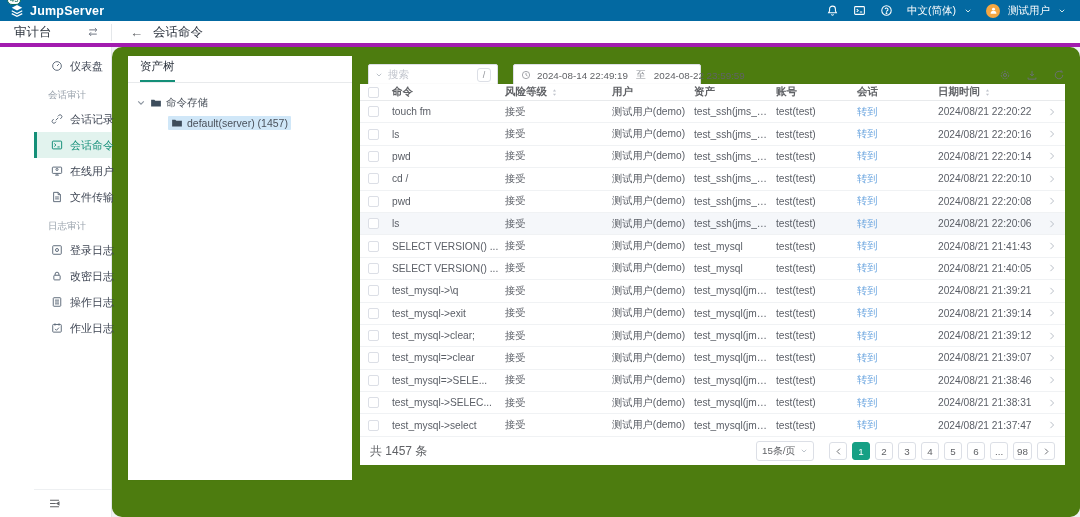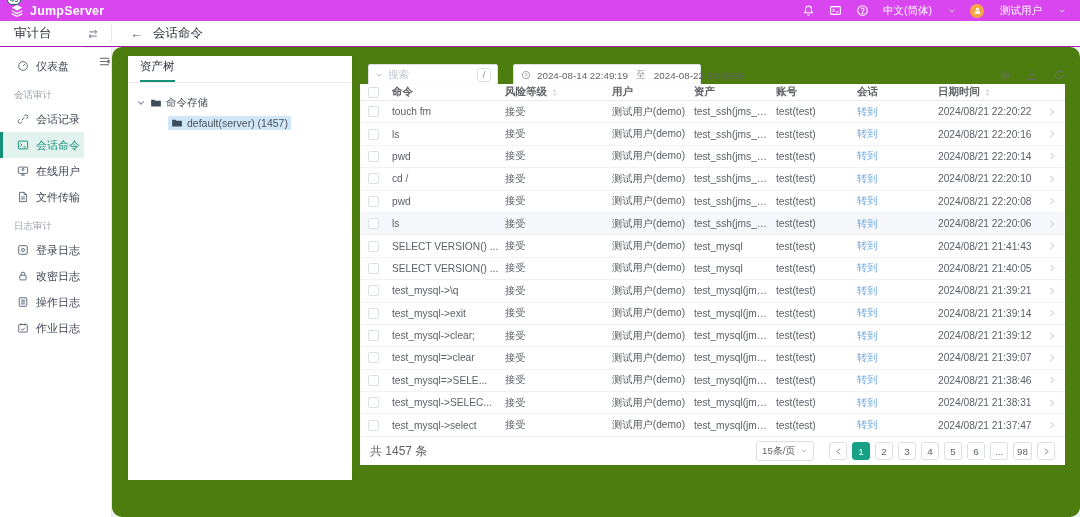--- a/index.html
+++ b/index.html
@@ -4,50 +4,50 @@
 <style>
   * { margin:0; padding:0; box-sizing:border-box; }
   html,body { width:1080px; height:517px; overflow:hidden;
     font-family:"Liberation Sans","DejaVu Sans",sans-serif;
     font-size:11px; color:#5a5e66; background:#f0f2f3; }
   .icon { display:inline-flex; align-items:center; justify-content:center; flex:none; }
   .icon svg { width:100%; height:100%; display:block; }
 
   
   .topbar { position:absolute; top:0; left:0; right:0; height:21px;
-    background:#d946ef; display:flex; align-items:center; color:#fff; z-index:30; }
+    background:#0369a1; display:flex; align-items:center; color:#fff; z-index:30; }
   .brand { display:flex; align-items:center; gap:6px; padding-left:10px; }
   .brand .icon { width:14px; height:14px; color:#fff; }
   .brand-name { font-size:12.5px; font-weight:bold; letter-spacing:.2px; }
   .topbar-right { margin-left:auto; display:flex; align-items:center; gap:14px; padding-right:14px; }
   .tb-icon { width:13px; height:13px; color:#fff; cursor:pointer; position:relative; }
   .bell-wrap { position:relative; }
   .badge { position:absolute; top:-5px; left:7px; background:#fdfdfd; color:#0f6b59;
     border:1px solid #0f6b59; font-size:7.5px; line-height:8px; padding:0 2px;
     border-radius:5px; min-width:12px; text-align:center; }
-  .tb-item { display:flex; align-items:center; gap:16px; font-size:10.5px; cursor:pointer; }
+  .tb-item { display:flex; align-items:center; gap:8px; font-size:10.5px; cursor:pointer; }
   .tb-item .chev { width:8px; height:8px; color:#e8f5f1; }
   .avatar { width:14px; height:14px; border-radius:50%; background:#f5a742;
     display:flex; align-items:center; justify-content:center; overflow:hidden; }
   .avatar .icon { width:9px; height:9px; color:#fff; }
 
   
   .header-band { position:absolute; top:21px; left:0; right:0; height:26px;
-    background:#fff; border-bottom:1px solid #a21caf; display:flex; z-index:20;align-items:center; }
+    background:#fff; border-bottom:4px solid #a21caf; display:flex; z-index:20;align-items:center; }
   .side-head { width:112px; border-right:1px solid #e4e7ea; display:flex;
     align-items:center; justify-content:space-between; padding:0 12px 0 14px; }
   .side-head-title { font-size:12.5px; color:#2f3640; }
   .side-head .icon { width:12px; height:12px; color:#6b7280; cursor:pointer; }
   .page-head { flex:1; display:flex; align-items:center; gap:10px; padding-left:18px; }
   .back-arrow { font-size:13px; color:#606266; cursor:pointer; line-height:1; }
   .page-title { font-size:12.5px; color:#2f3640; }
 
   
   .sidebar { position:absolute; top:47px; left:0; bottom:0; width:112px;
-    background:#fff; border-right:1px solid #e4e7ea; display:flex; flex-direction:row; z-index:10; }
+    background:#fff; border-right:1px solid #e4e7ea; display:flex; flex-direction:column; z-index:10;padding-left:34px; }
   .nav { flex:1; padding-top:6px; }
   .nav-heading { font-size:9.5px; color:#9aa3ad; padding:10px 0 4px 14px; }
   .nav-item { height:26px; display:flex; align-items:center; gap:7px;
     padding-left:14px; cursor:pointer; border-left:3px solid transparent; }
   .nav-item .icon { width:12px; height:12px; color:#5f6b7a; }
   .nav-item .lbl { font-size:11px; color:#3f4654; white-space:nowrap; }
   .nav-item.active { background:#e2f3ee; border-left-color:#148f78; }
   .nav-item.active .icon, .nav-item.active .lbl { color:#148f78; }
   .side-foot { border-top:1px solid #eef0f2; height:28px; display:flex; align-items:center; padding-left:14px; }
   .side-foot .icon { width:13px; height:13px; color:#606266; cursor:pointer; }

